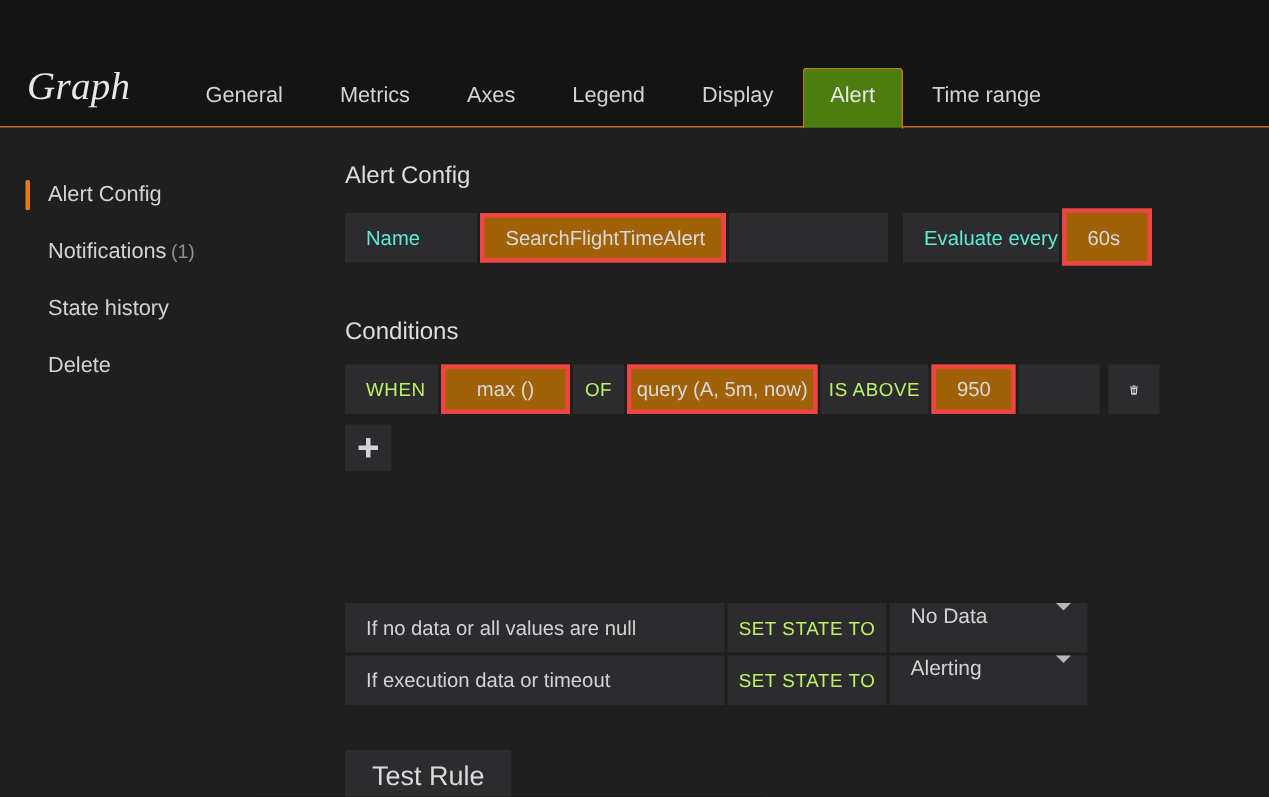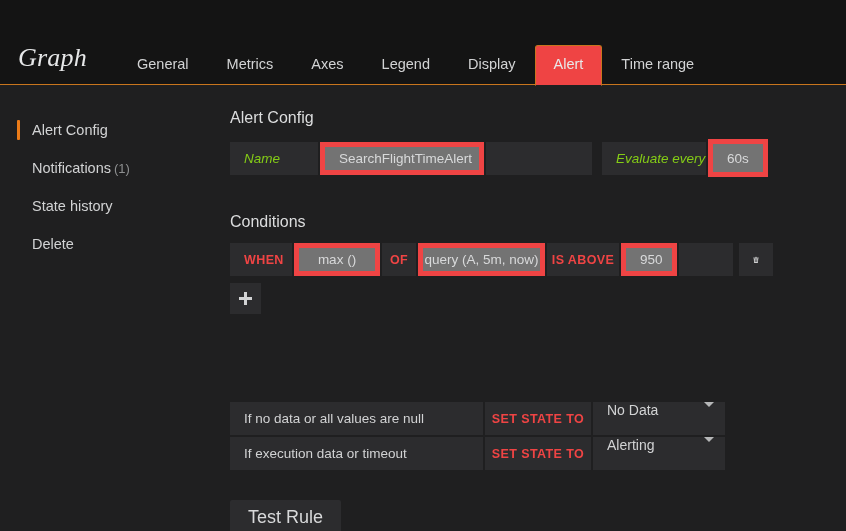--- a/index.html
+++ b/index.html
@@ -49,21 +49,21 @@
     line-height: 1;
     cursor: pointer;
     border: 1px solid transparent;
     border-bottom: none;
     background: transparent;
     position: relative;
     white-space: nowrap;
   }
   .tab.active {
     color: #e8e9ea;
-    background: #ef4444;
+    background: #4d7c0f;
     border: 1px solid #c8751d;
     border-bottom: 1px solid #1f1f20;
     padding-top: 11px;
     margin-bottom: -1px;
     border-radius: 3px 3px 0 0;
   }
   .header-rule {
     position: absolute;
     left: 0;
     right: 0;
@@ -124,30 +124,30 @@
     height: 33px;
     display: flex;
     align-items: center;
     padding: 0 14px;
     box-sizing: border-box;
     font-size: 13.5px;
     color: #d2d3d4;
     margin-right: 2px;
     white-space: nowrap;
   }
-  .seg.label { color: #84cc16; font-style: italic; }
+  .seg.label { color: #5eead4; }
   .seg.blue {
-    color: #ef4444;
-    font-weight: bold;
+    color: #bef264;
+    font-weight: normal;
     font-size: 12.5px;
     letter-spacing: .4px;
   }
   .seg.edit {
-    border: 5px solid #ef4444;
-    background: #737373;
+    border: 3px solid #ef4444;
+    background: #a16207;
     color: #d8d9da;
     cursor: text;
   }
   .seg.blank { background: #2c2c2e; }
 
   .gap { width: 8px; }
 
   
   .name-label { width: 88px; }
   .name-input { width: 164px; justify-content: flex-start; }

